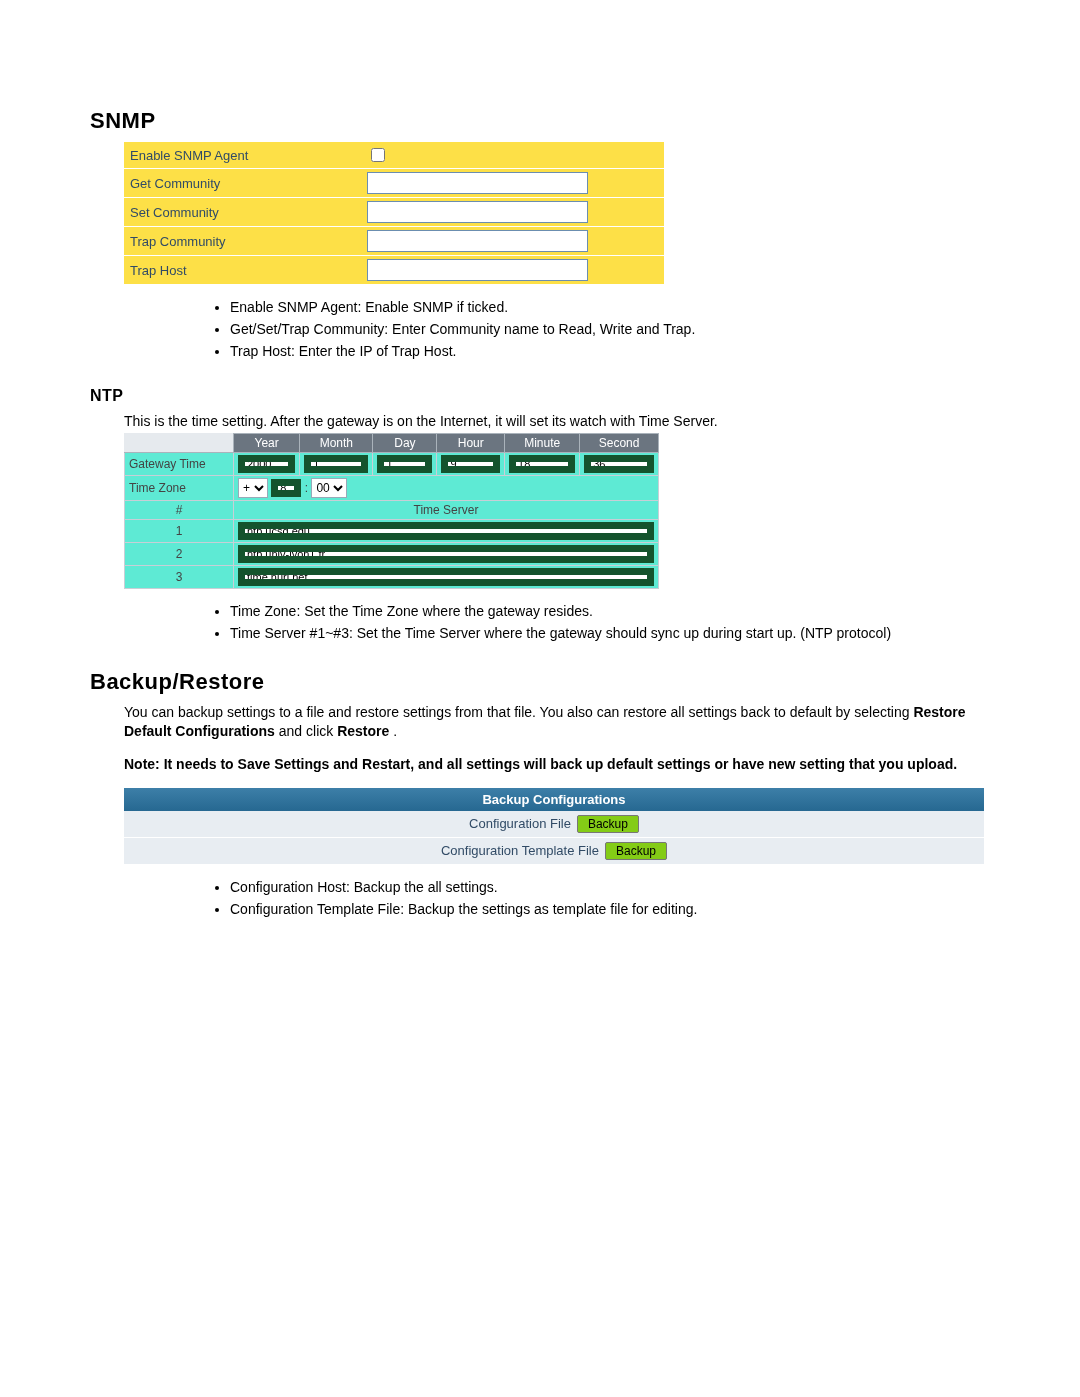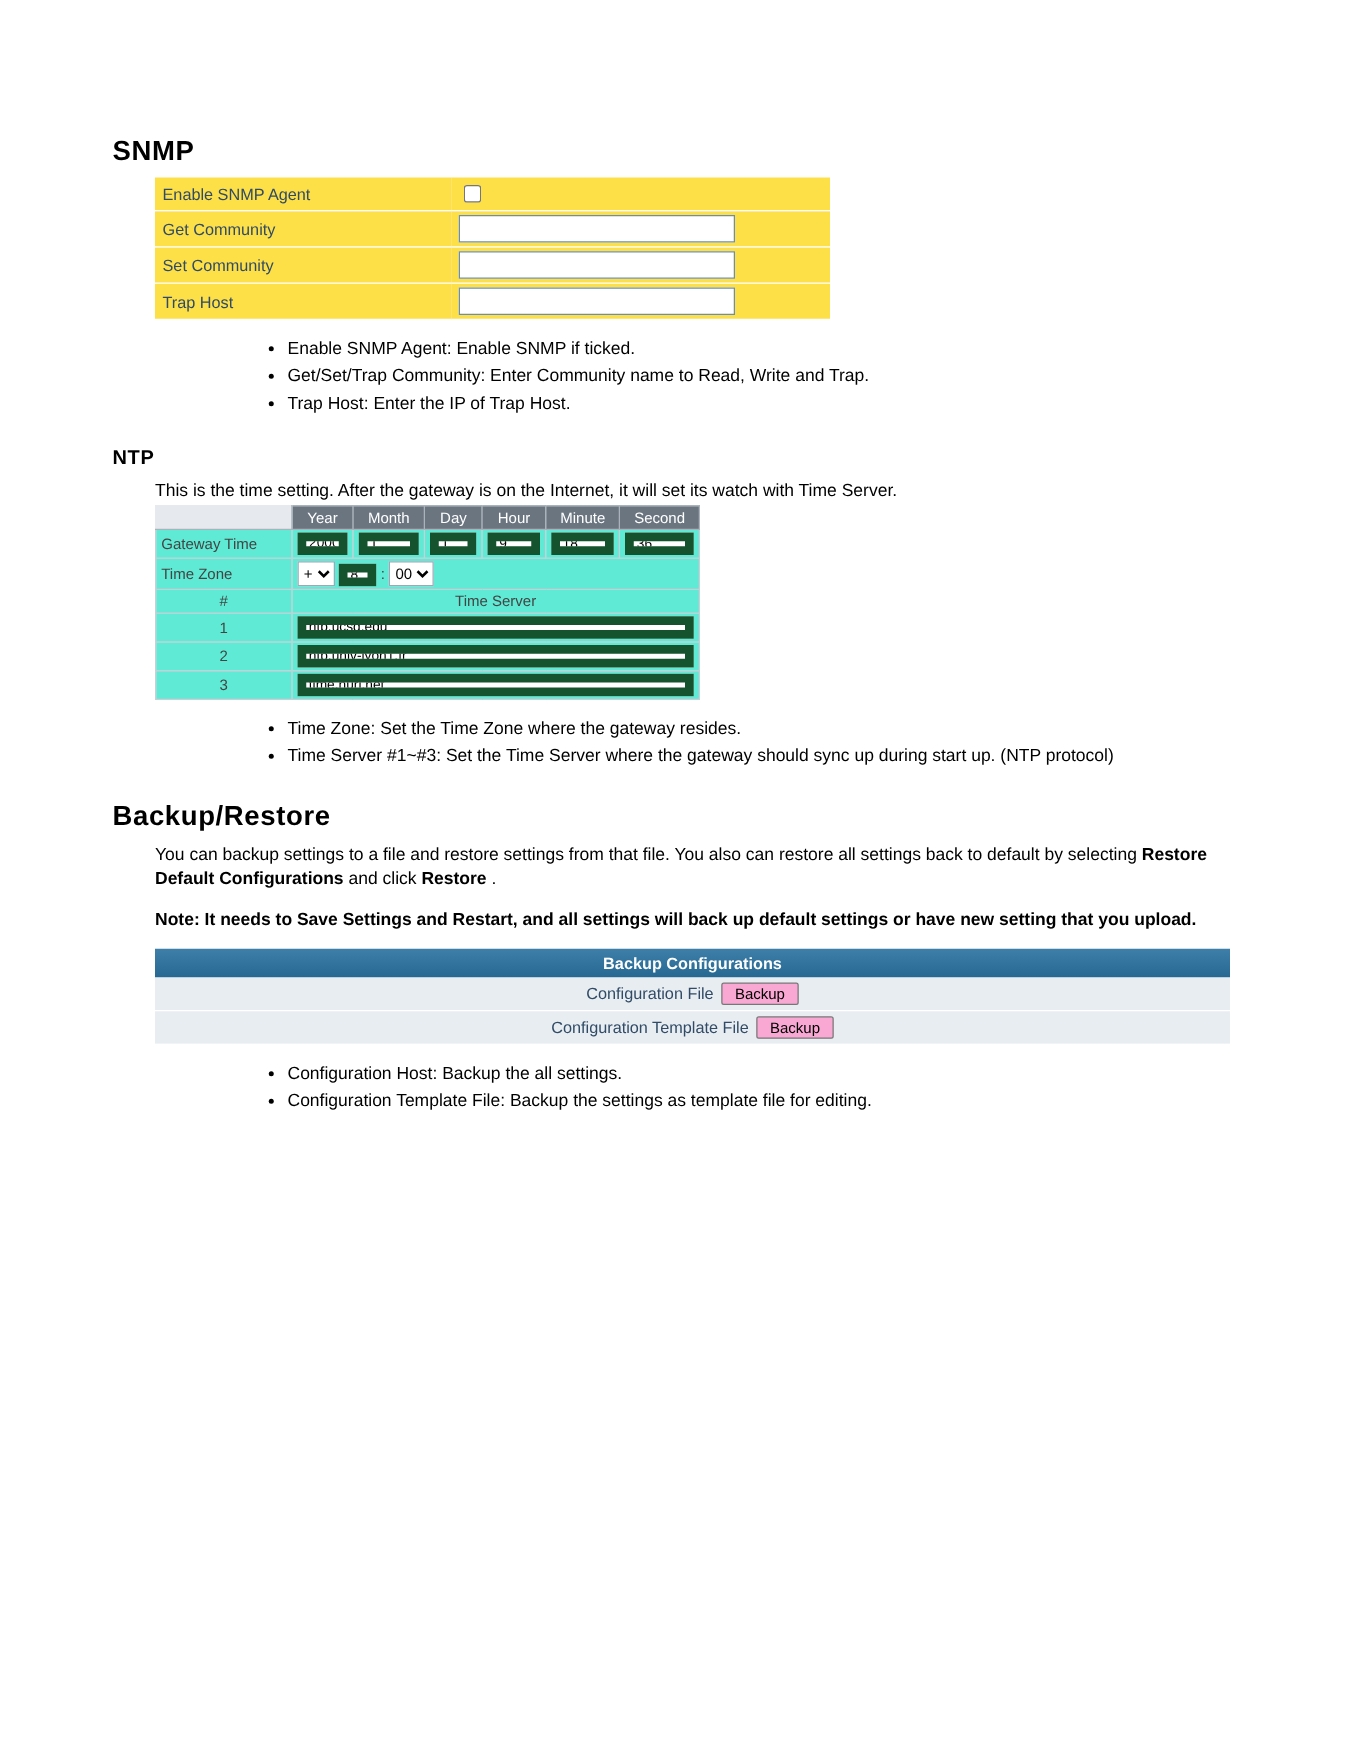--- a/index.html
+++ b/index.html
@@ -44,21 +44,21 @@
     font-size: 12px;
   }
   table.snmp input[type=checkbox]{
     width: 14px; height: 14px;
     border: 1px solid #5b7ea0;
   }
 
   
   table.ntp {
     border-collapse: collapse;
-    width: 436px;
+    width: 535px;
     margin-left: 34px;
     font-size: 12px;
     background: #e6eaee;
   }
   table.ntp th {
     background: #6b7580;
     color: #fff;
     font-weight: normal;
     padding: 2px 4px;
     border: 1px solid #aab3bb;
@@ -124,41 +124,45 @@
     padding: 4px 18px;
     border-bottom: 1px solid #fff;
     text-align: center;
     color: #314b66;
   }
   table.backup td .pair{ display:inline-flex; align-items:center; gap:6px; }
   table.backup button{
     font-size: 12px;
     padding: 1px 10px;
     border: 1px solid #777;
-    background: #f9a8d4;
+    background: #84cc16;
     border-radius: 2px;
   }
 </style>
 </head>
 <body>
 
 <h2 class="section snmp-title">SNMP</h2>
 
 <table class="snmp">
   <tbody>
       <tr>
     <td class="label">Enable SNMP Agent</td>
     <td><input type="checkbox" style=""></td>
   </tr>
   <tr>
     <td class="label">Get Community</td>
     <td><input type="text" style=""></td>
   </tr>
   <tr>
     <td class="label">Set Community</td>
+    <td><input type="text" style=""></td>
+  </tr>
+  <tr>
+    <td class="label">Trap Community</td>
     <td><input type="text" style=""></td>
   </tr>
   <tr>
     <td class="label">Trap Host</td>
     <td><input type="text" style=""></td>
   </tr>
 </tbody>
   </table>
 
 <ul class="bullets">

